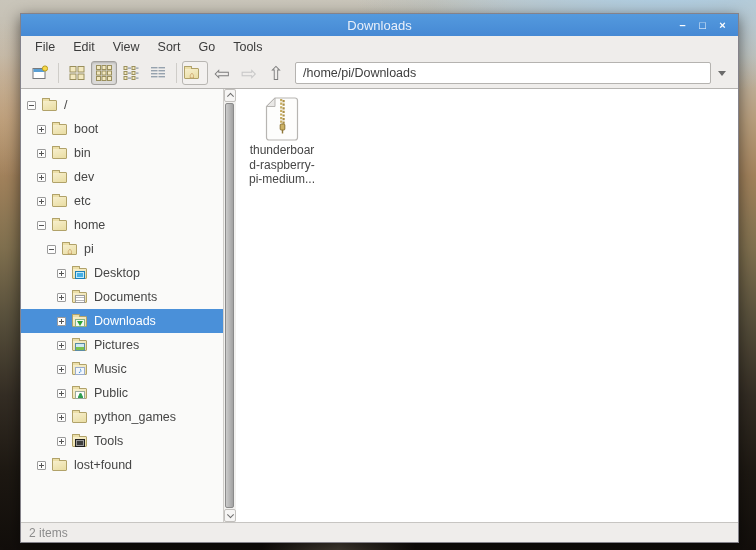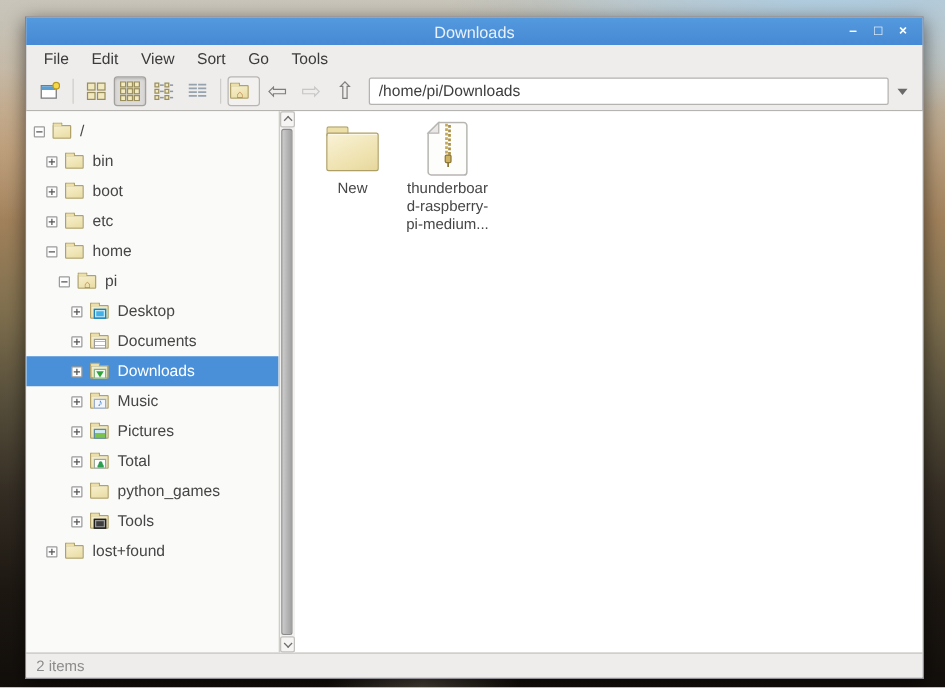--- a/index.html
+++ b/index.html
@@ -242,28 +242,35 @@
           <span class="ticon">
               <span class="fold"></span>
             </span>
           <span>/</span>
         </div>
         <div class="trow" style="--lv:1">
           <span class="exp plus"></span>
           <span class="ticon">
               <span class="fold"></span>
             </span>
+          <span>boot</span>
+        </div>
+        <div class="trow" style="--lv:1">
+          <span class="exp plus"></span>
+          <span class="ticon">
+              <span class="fold"></span>
+            </span>
           <span>bin</span>
         </div>
         <div class="trow" style="--lv:1">
           <span class="exp plus"></span>
           <span class="ticon">
               <span class="fold"></span>
             </span>
-          <span>boot</span>
+          <span>dev</span>
         </div>
         <div class="trow" style="--lv:1">
           <span class="exp plus"></span>
           <span class="ticon">
               <span class="fold"></span>
             </span>
           <span>etc</span>
         </div>
         <div class="trow" style="--lv:1">
           <span class="exp minus"></span>
@@ -301,39 +308,39 @@
           <span class="ticon">
               <span class="fold"></span>
               <span class="emb emb-downloads"></span>
             </span>
           <span>Downloads</span>
         </div>
         <div class="trow" style="--lv:3">
           <span class="exp plus"></span>
           <span class="ticon">
               <span class="fold"></span>
+              <span class="emb emb-pictures"></span>
+            </span>
+          <span>Pictures</span>
+        </div>
+        <div class="trow" style="--lv:3">
+          <span class="exp plus"></span>
+          <span class="ticon">
+              <span class="fold"></span>
               <span class="emb emb-music"></span>
             </span>
           <span>Music</span>
         </div>
         <div class="trow" style="--lv:3">
           <span class="exp plus"></span>
           <span class="ticon">
               <span class="fold"></span>
-              <span class="emb emb-pictures"></span>
-            </span>
-          <span>Pictures</span>
-        </div>
-        <div class="trow" style="--lv:3">
-          <span class="exp plus"></span>
-          <span class="ticon">
-              <span class="fold"></span>
               <span class="emb emb-public"></span>
             </span>
-          <span>Total</span>
+          <span>Public</span>
         </div>
         <div class="trow" style="--lv:3">
           <span class="exp plus"></span>
           <span class="ticon">
               <span class="fold"></span>
             </span>
           <span>python_games</span>
         </div>
         <div class="trow" style="--lv:3">
           <span class="exp plus"></span>
@@ -356,29 +363,20 @@
         <span class="sb-btn up">
             <span class="chev"></span>
           </span>
         <span class="sb-thumb"></span>
         <span class="sb-btn down">
             <span class="chev"></span>
           </span>
       </div>
 
       <div class="main">
-        <div class="fitem">
-          <span class="fico">
-            <span class="bigfold">
-              <span class="bf-tab"></span>
-                <span class="bf-body"></span>
-            </span>
-          </span>
-          <span class="flabel">New</span>
-        </div>
         <div class="fitem">
           <span class="fico">
             <svg width="34" height="44" viewBox="0 0 34 44">
               <path d="M10 1 H30 a2.5 2.5 0 0 1 2.5 2.5 V40.5 a2.5 2.5 0 0 1 -2.5 2.5 H4 a2.5 2.5 0 0 1 -2.5 -2.5 V9.5 Z" fill="#fdfdfc" stroke="#b7b5b2" stroke-width="1.2"></path>
               <path d="M10 1 V9.5 H1.5 Z" fill="#e9e8e6" stroke="#b7b5b2" stroke-width="1"></path>
               <line x1="16.2" y1="2" x2="16.2" y2="27" stroke="#c4a95c" stroke-width="2.2" stroke-dasharray="2.2 1.4"></line>
               <line x1="18.6" y1="3" x2="18.6" y2="27" stroke="#ab8f45" stroke-width="2.2" stroke-dasharray="2.2 1.4"></line>
               <rect x="15.2" y="27" width="4.6" height="6" rx="1" fill="#cdb264" stroke="#8e7637" stroke-width="1"></rect>
               <line x1="17.5" y1="33" x2="17.5" y2="36.5" stroke="#8e7637" stroke-width="1.4"></line>
             </svg>

